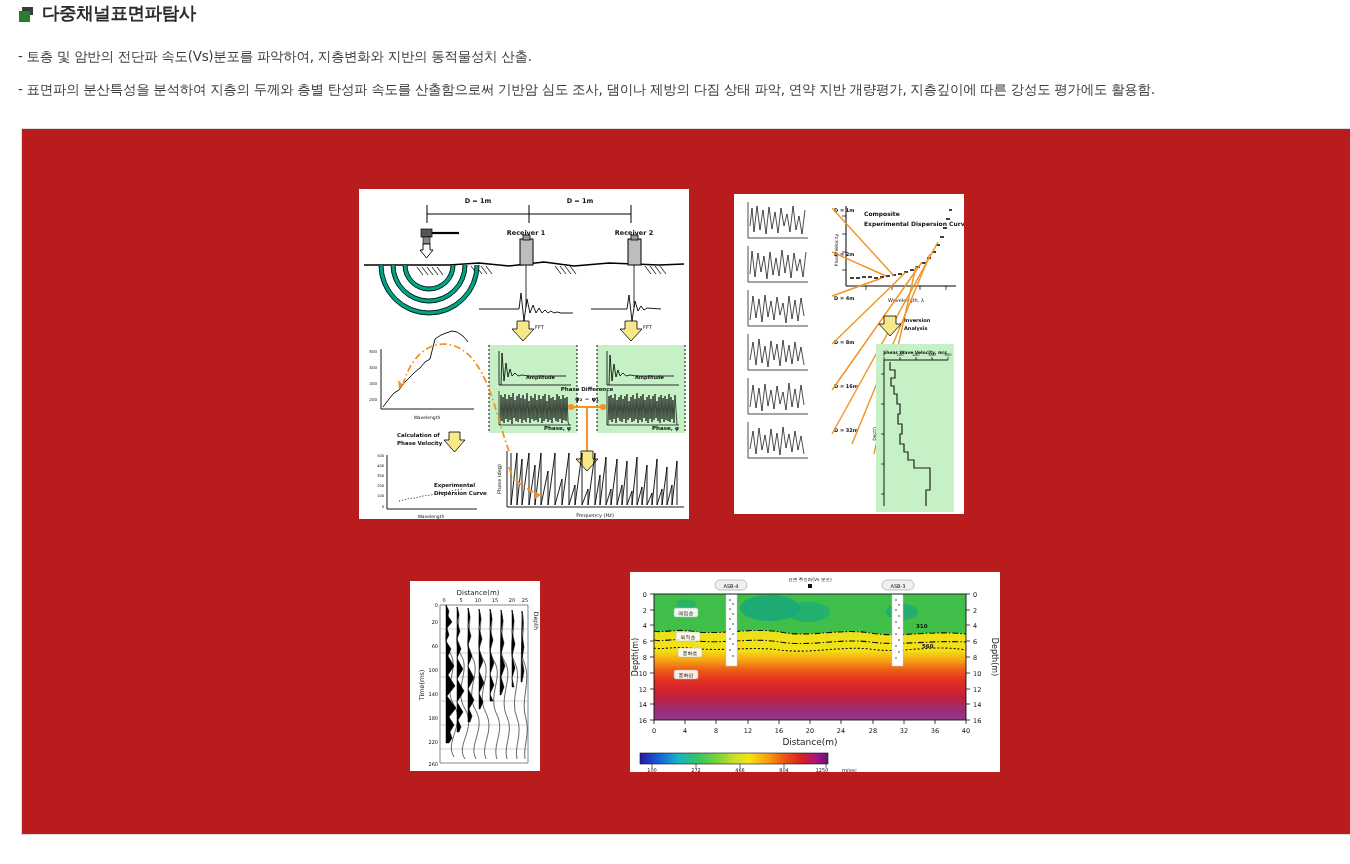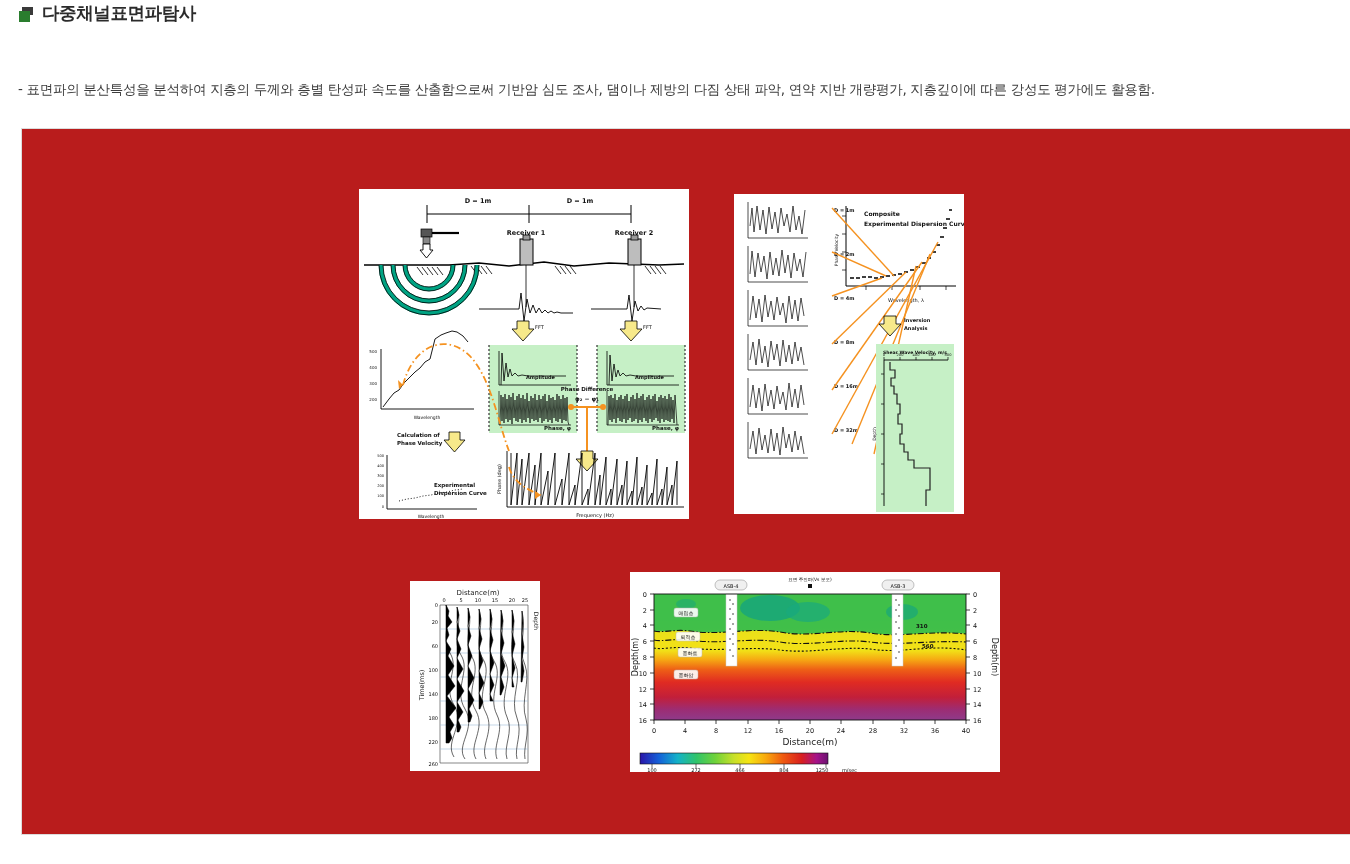--- a/index.html
+++ b/index.html
@@ -63,20 +63,21 @@
 <div class="page">
 
   <div class="title-row">
     <span class="bullet-icon">
       <span class="sq-back"></span>
         <span class="sq-front"></span>
     </span>
     <span class="page-title">다중채널표면파탐사</span>
   </div>
 
+  <div class="bullet-line l1">- 토층 및 암반의 전단파 속도(Vs)분포를 파악하여, 지층변화와 지반의 동적물성치 산출.</div>
   <div class="bullet-line l2">- 표면파의 분산특성을 분석하여 지층의 두께와 층별 탄성파 속도를 산출함으로써 기반암 심도 조사, 댐이나 제방의 다짐 상태 파악, 연약 지반 개량평가, 지층깊이에 따른 강성도 평가에도 활용함.</div>
 
   <div class="content-box">
     <div class="fig-canvas">
 
       <svg width="330" height="330" viewBox="0 0 330 330" style="left:337px; top:60px;">
         <rect width="330" height="330" fill="#fff"></rect>
 
         <g stroke="#000" stroke-width="1">
           <line x1="68" y1="16" x2="68" y2="34"></line>

